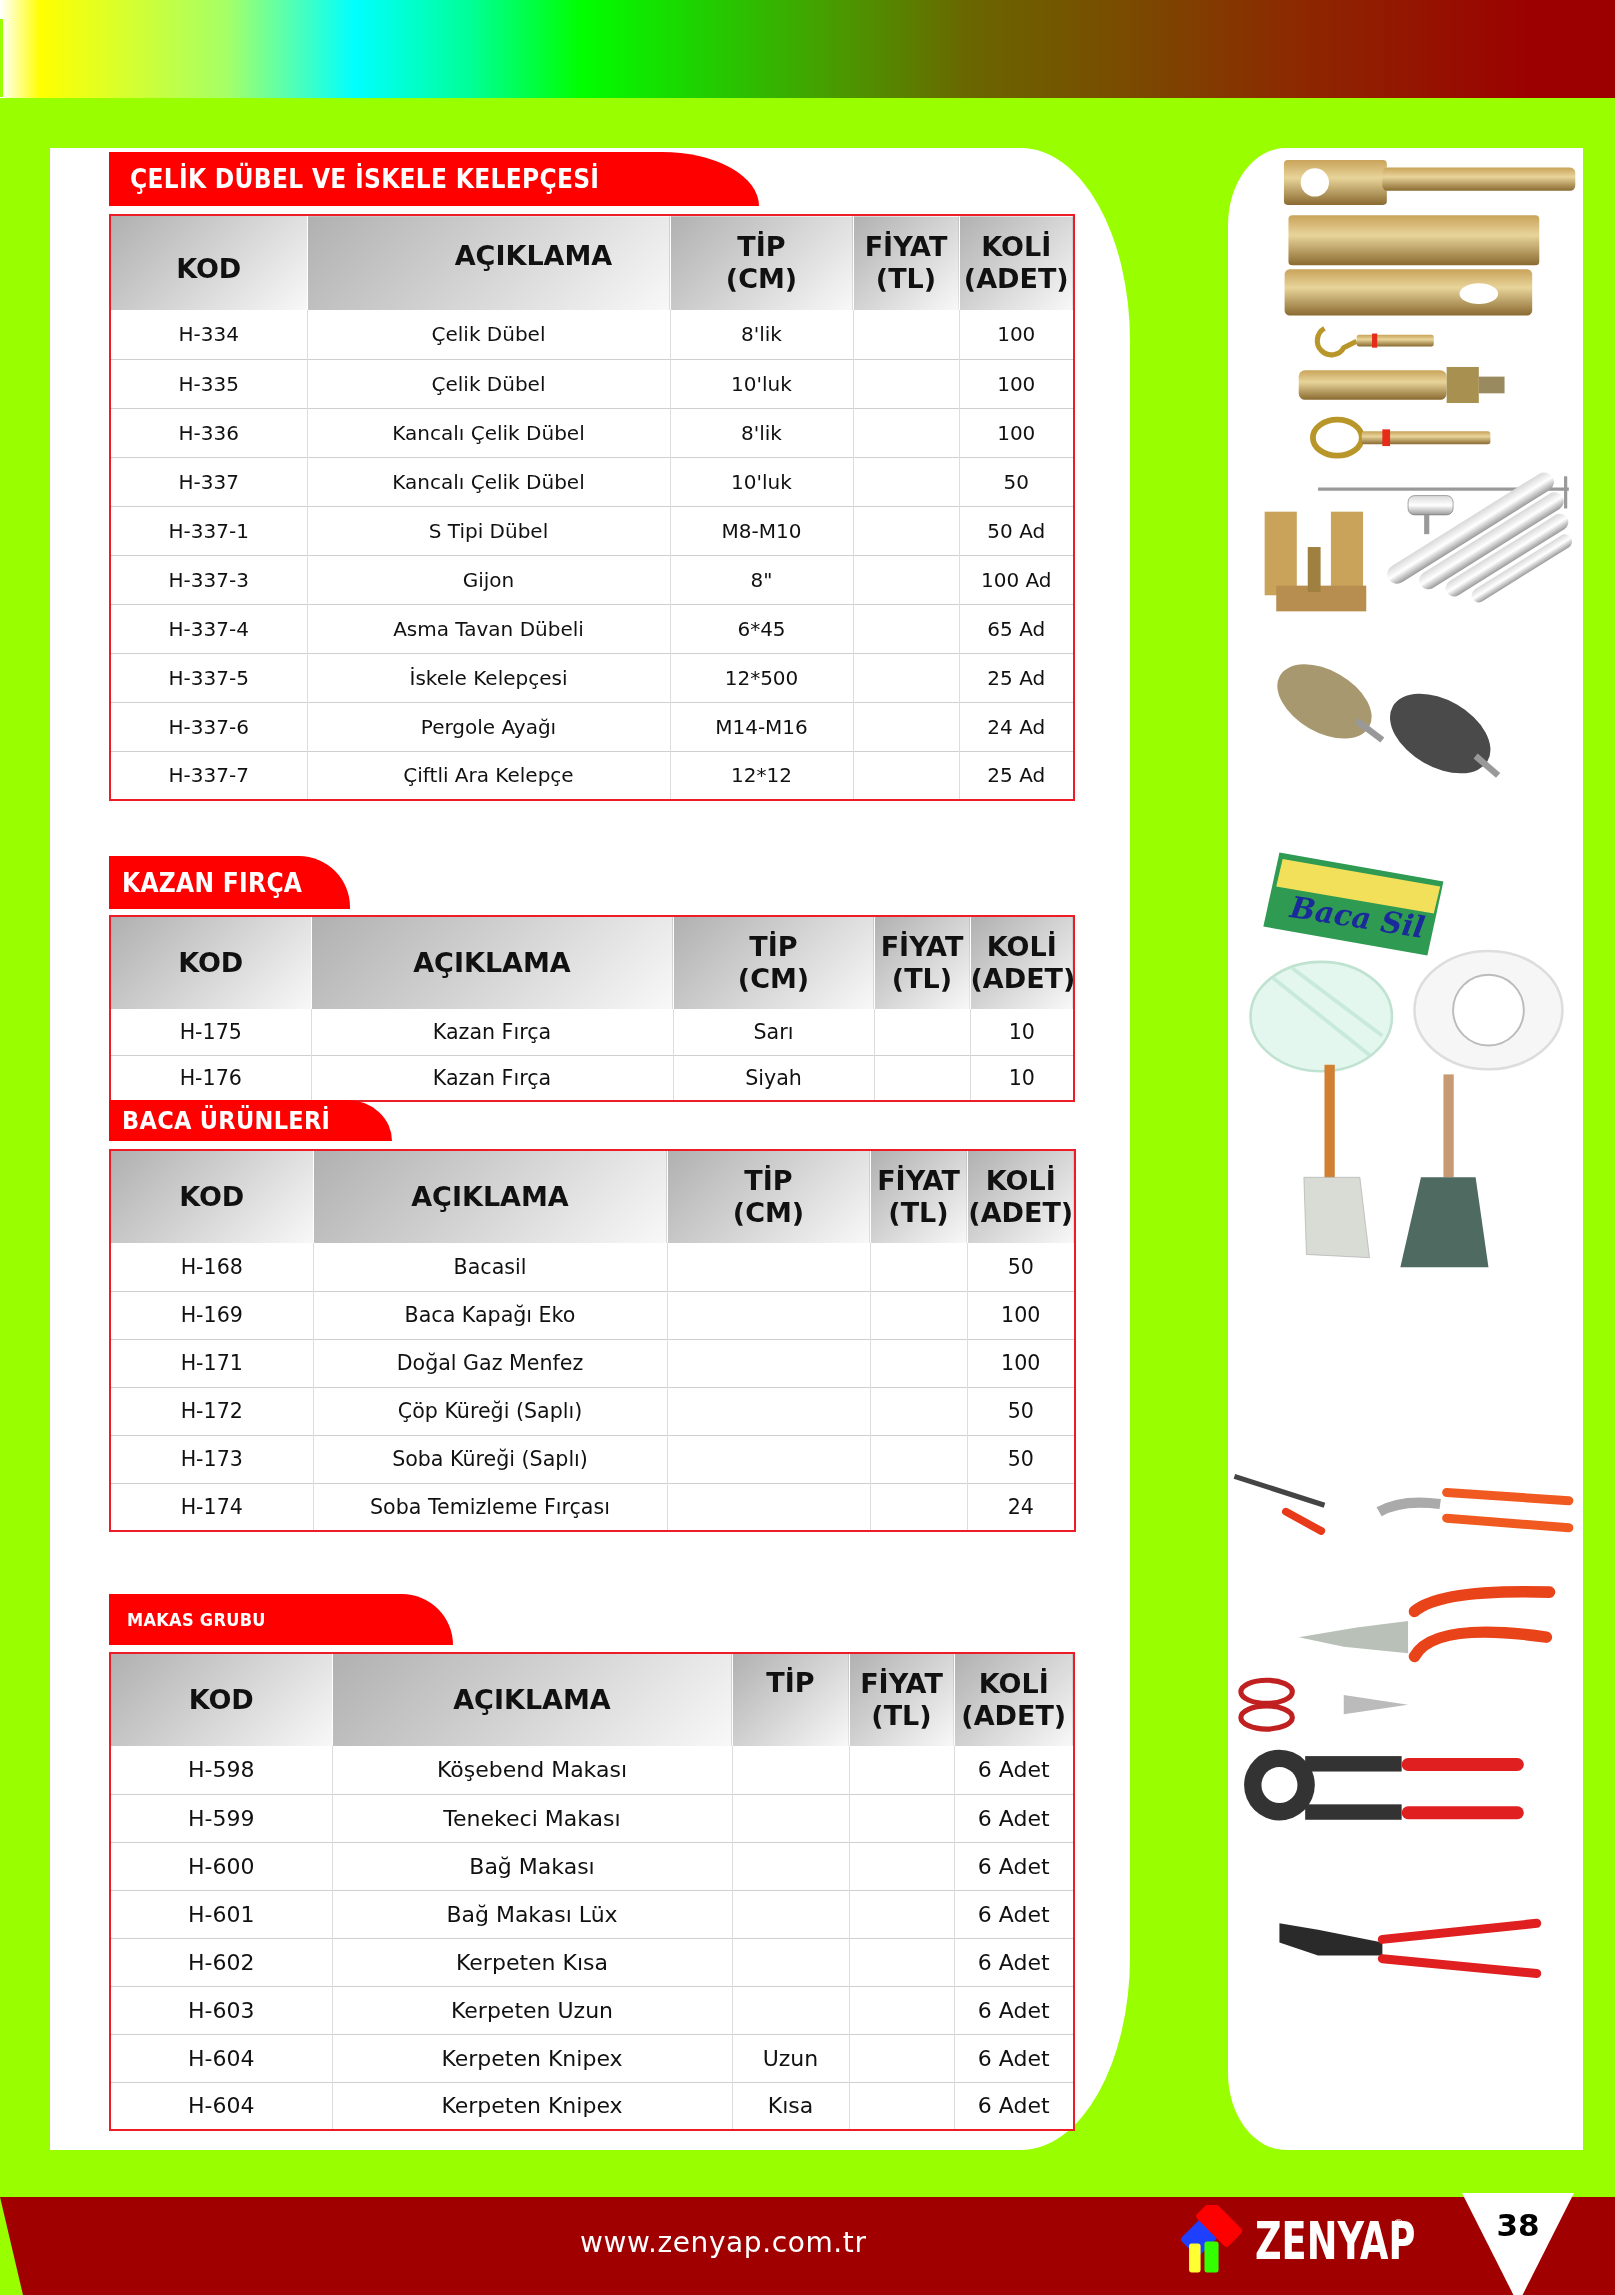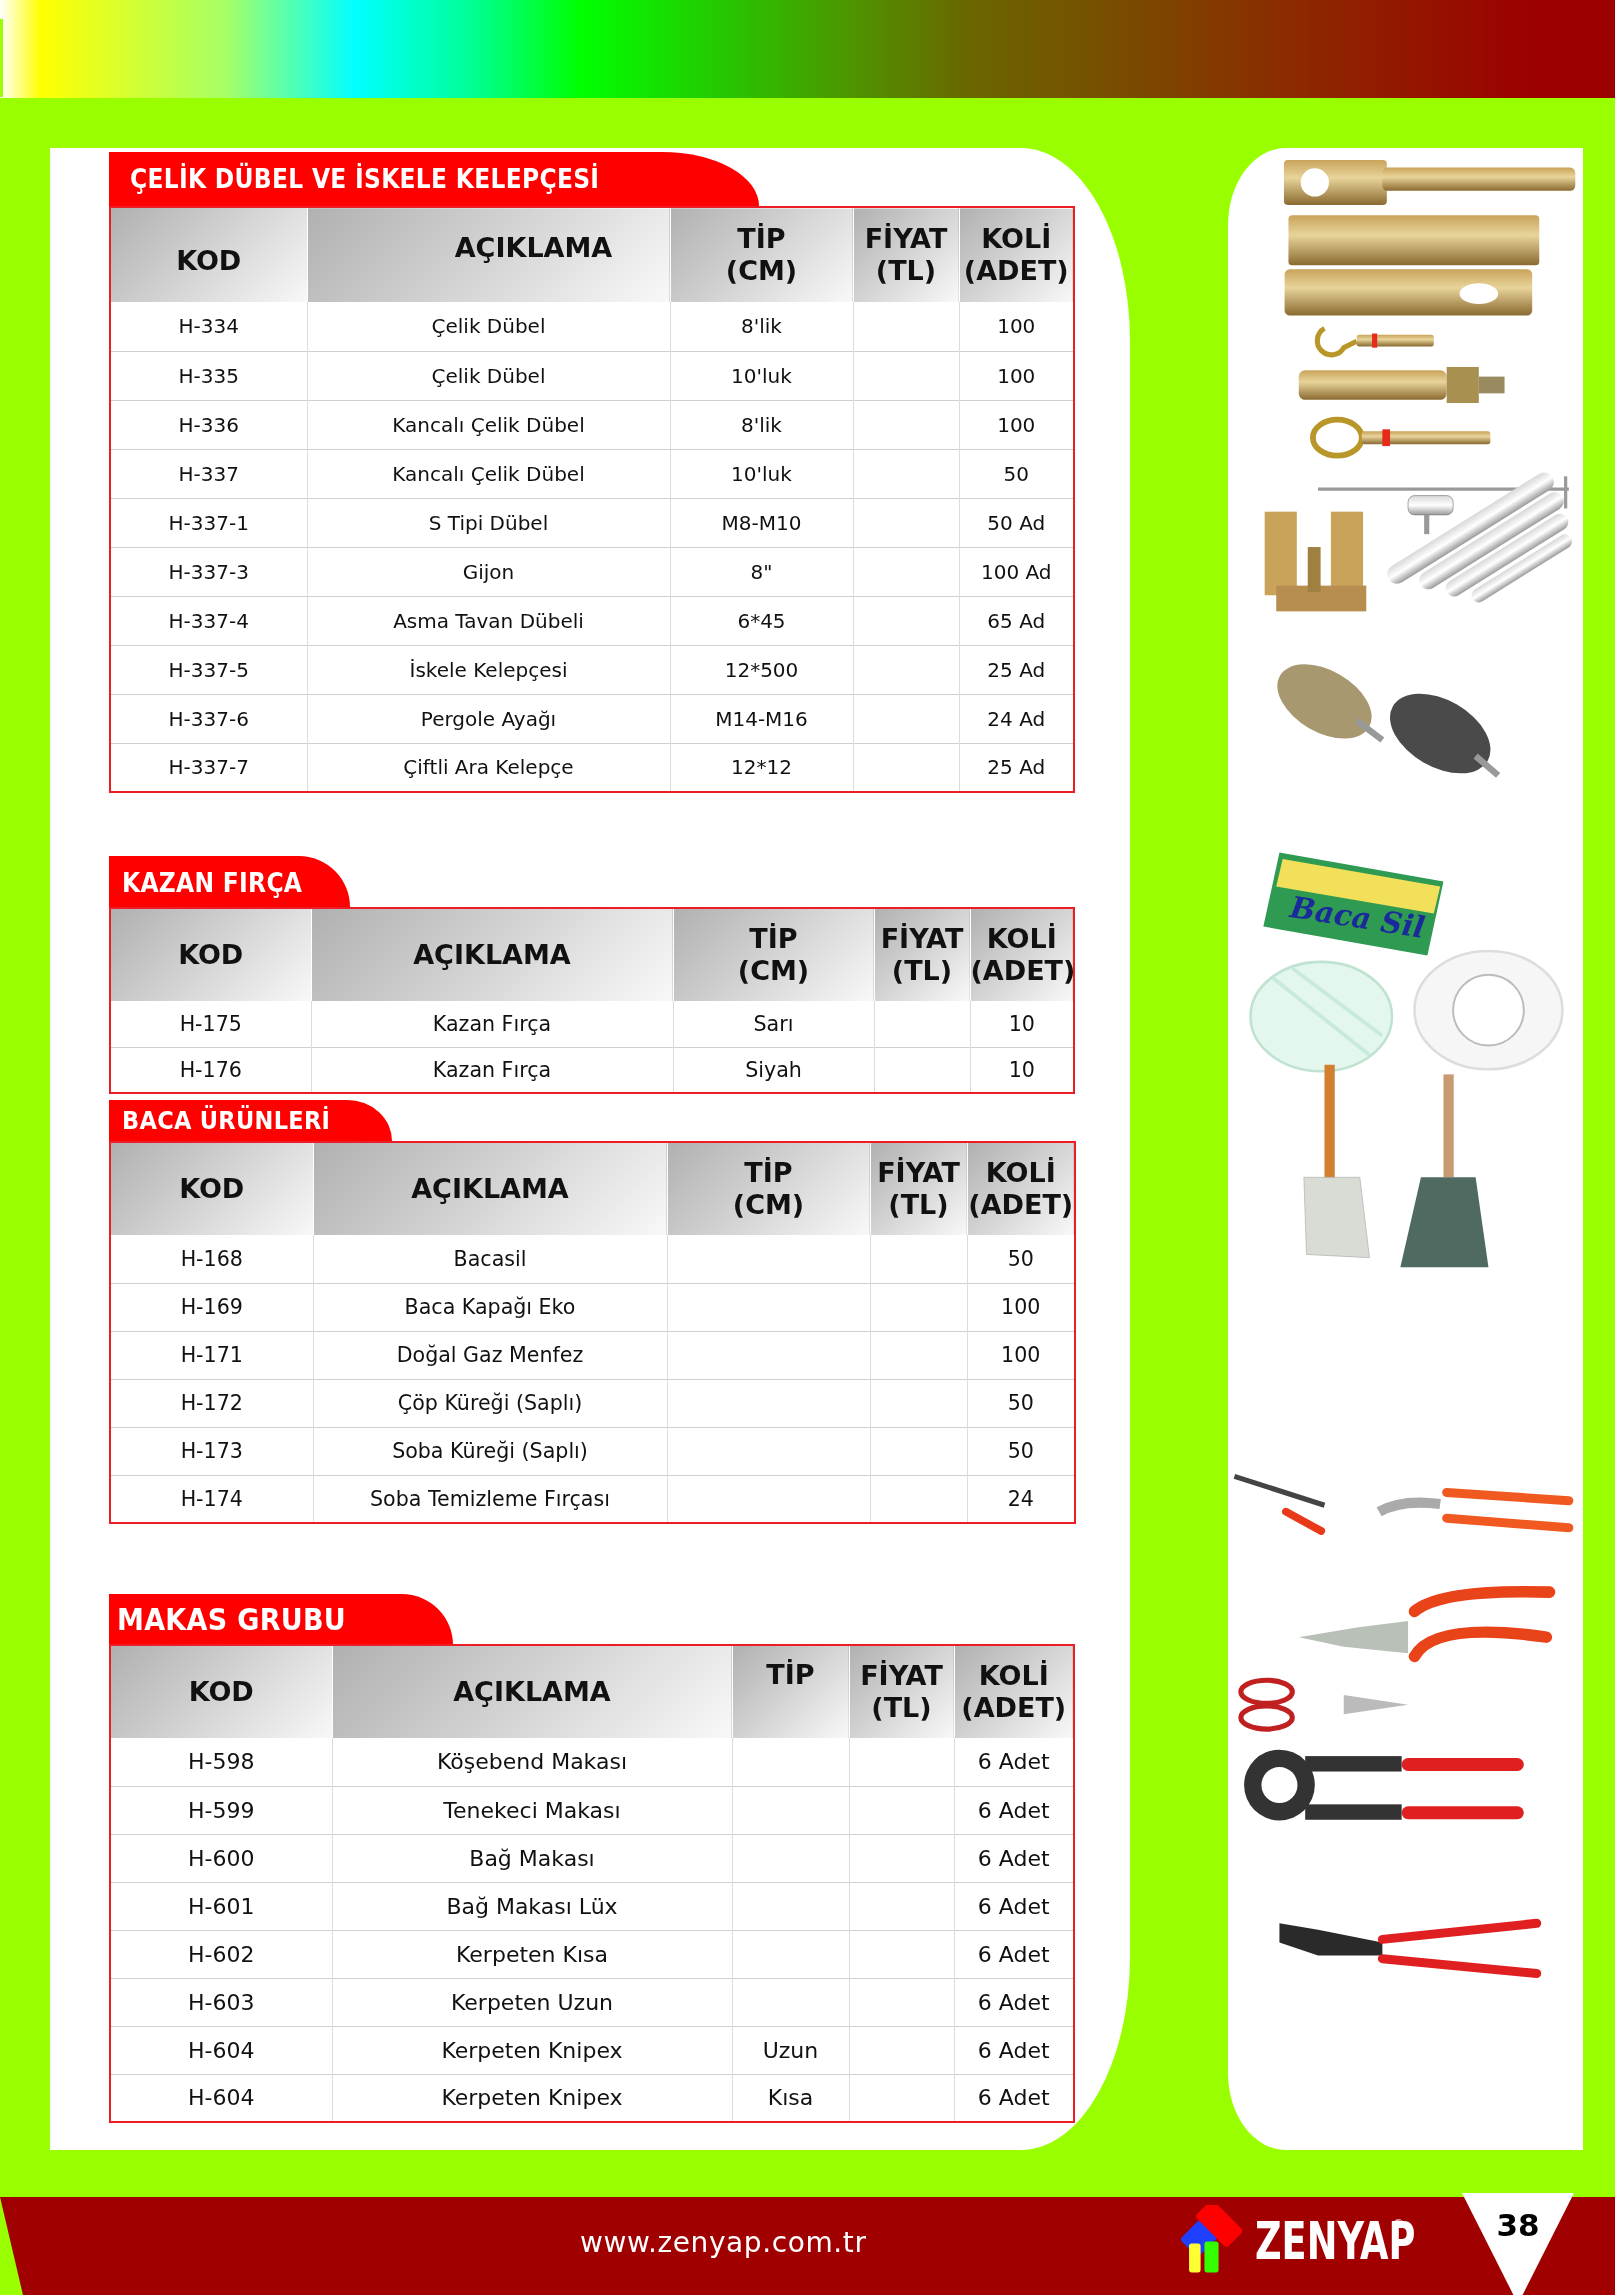--- a/index.html
+++ b/index.html
@@ -35,20 +35,21 @@
     color: #fff; font-weight: bold;
     display: flex; align-items: center; padding-left: 7.7px;
     font-family: "DejaVu Sans Condensed", "DejaVu Sans", sans-serif;
     letter-spacing: 0.3px;
   }
   table.prod {
     position: absolute; left: 0; width: 964px;
     border-collapse: collapse;
     border: 2.6px solid #ee1c25;
     table-layout: fixed;
+    margin-top: 8px;
   }
   table.prod th {
     background: linear-gradient(135deg, #b0b0b0 0%, #d0d0d0 45%, #f8f8f8 100%);
     color: #111;
     font-weight: bold;
     font-family: "DejaVu Sans", sans-serif;
     text-align: center;
     line-height: 1.2;
     border-right: 1.3px solid #fff;
   }
@@ -428,21 +429,21 @@
           <td>Soba Temizleme Fırçası</td>
           <td></td>
           <td></td>
           <td>24</td>
         </tr>
       </tbody>
   </table>
 </div>
 
 <div class="section" style="top:1594px; height:540px;">
-  <div class="tab" style="width:344px; height:51px; font-size:30px; border-radius:0 51px 0 0 / 0 51px 0 0; padding-left:8px;">
+  <div class="tab" style="width:344px; height:51px; font-size:18px; border-radius:0 51px 0 0 / 0 51px 0 0; padding-left:18px;">
     <span>MAKAS GRUBU</span>
   </div>
   <table class="prod t4" style="top:50px;">
     <colgroup>
         <col style="width:222px">
         <col style="width:400px">
         <col style="width:117px">
         <col style="width:105px">
         <col style="width:120px">
       </colgroup>

